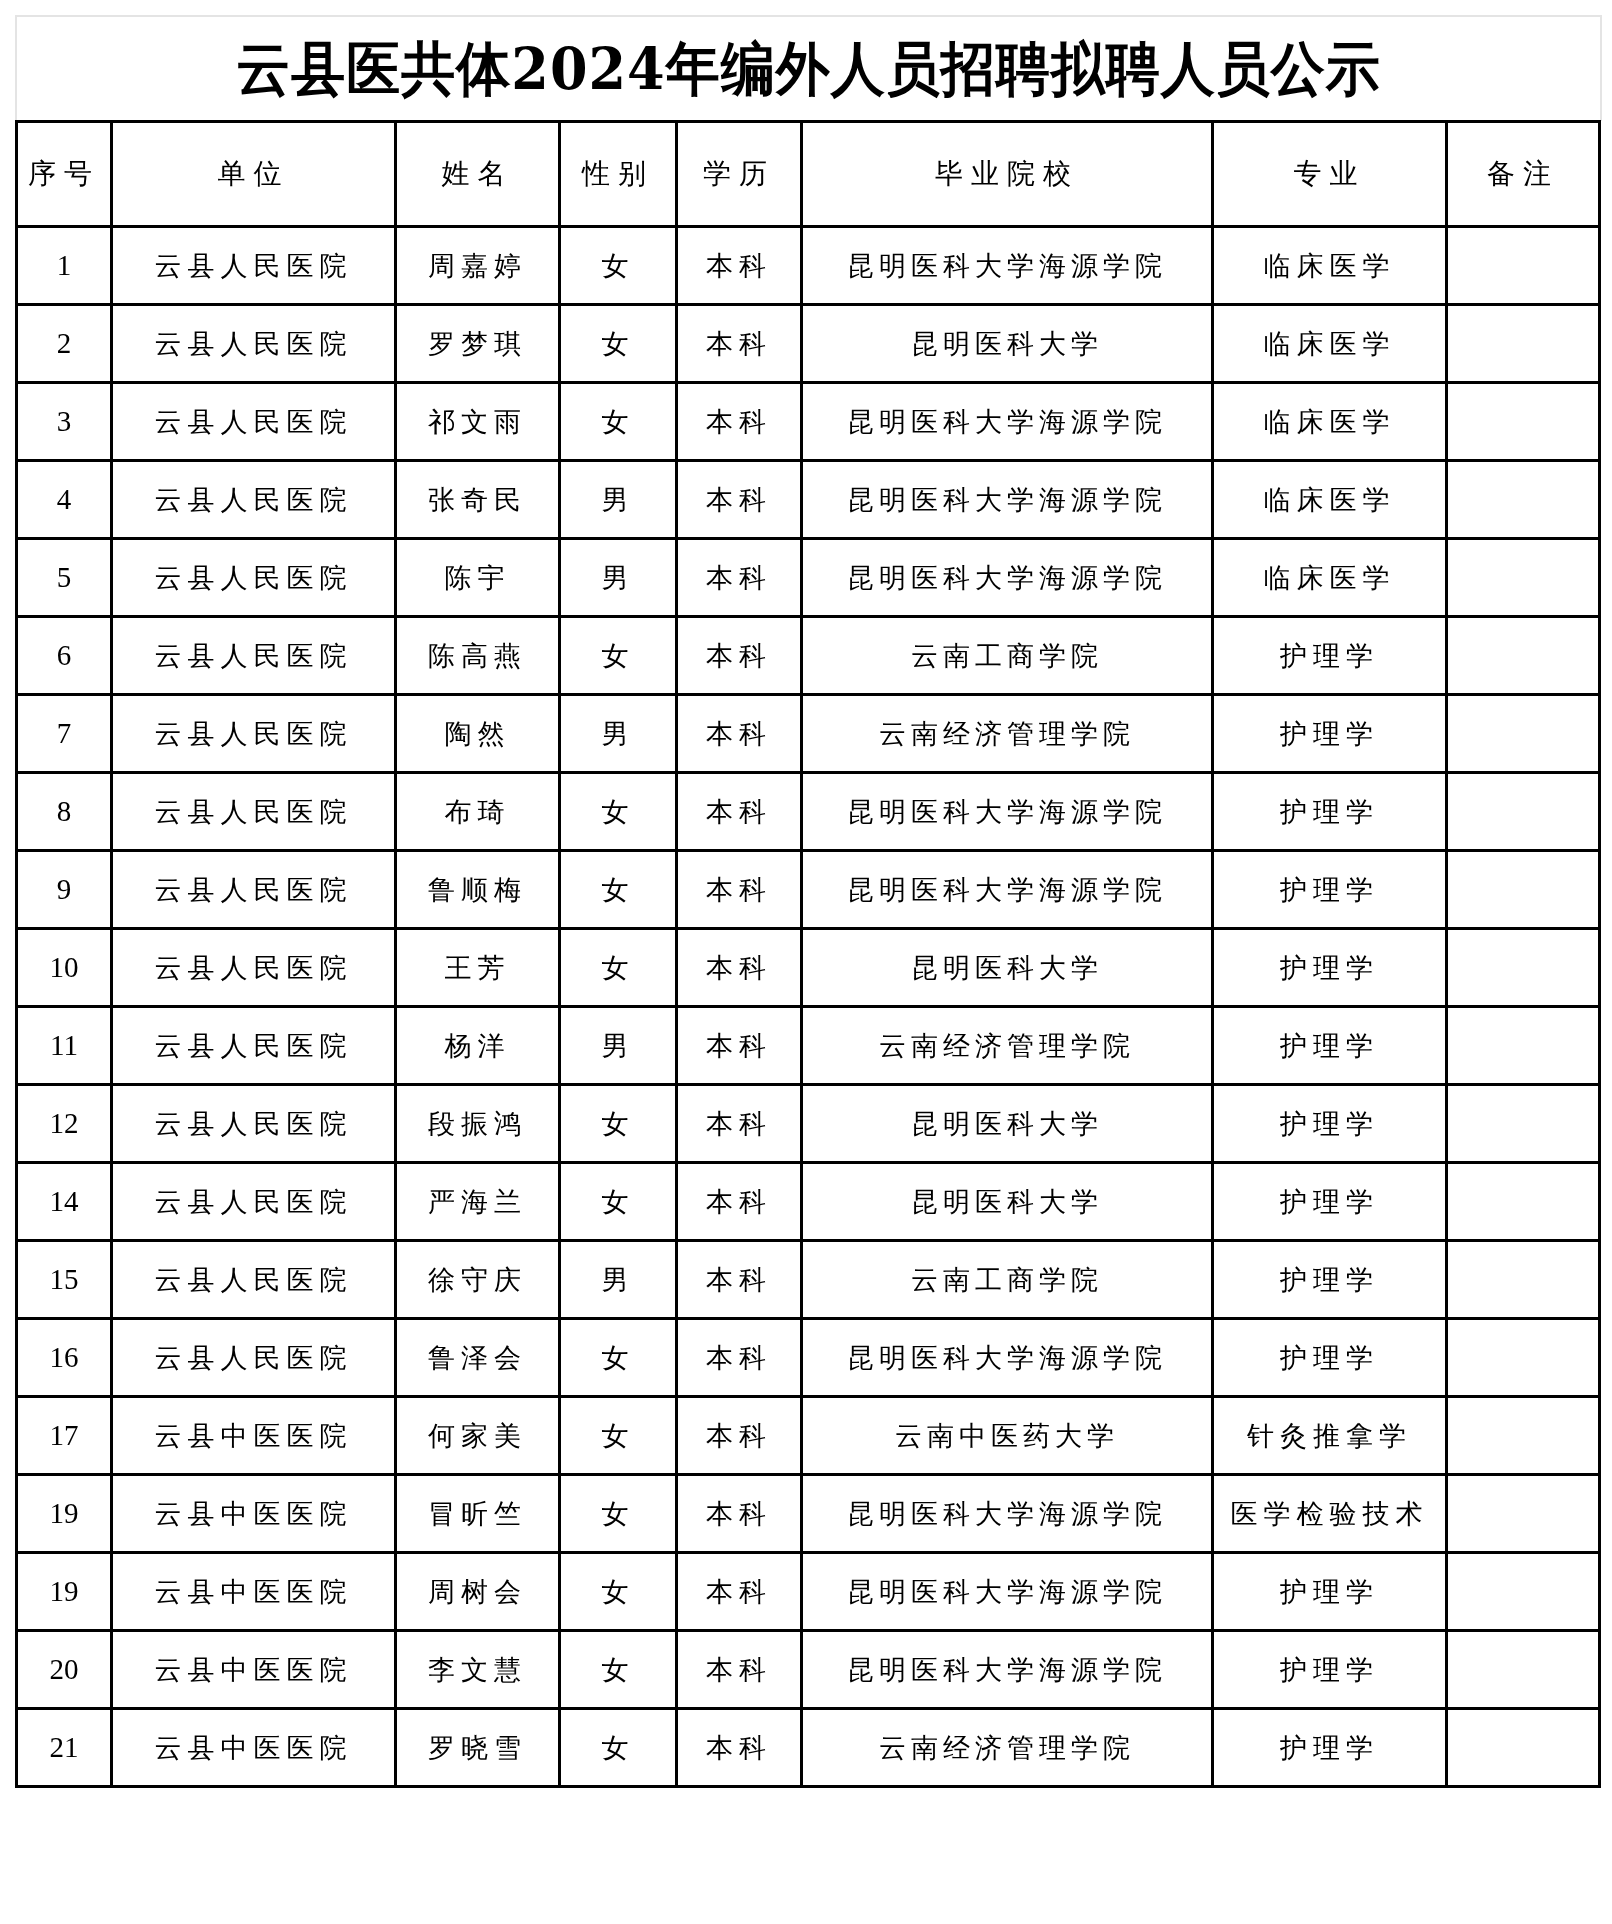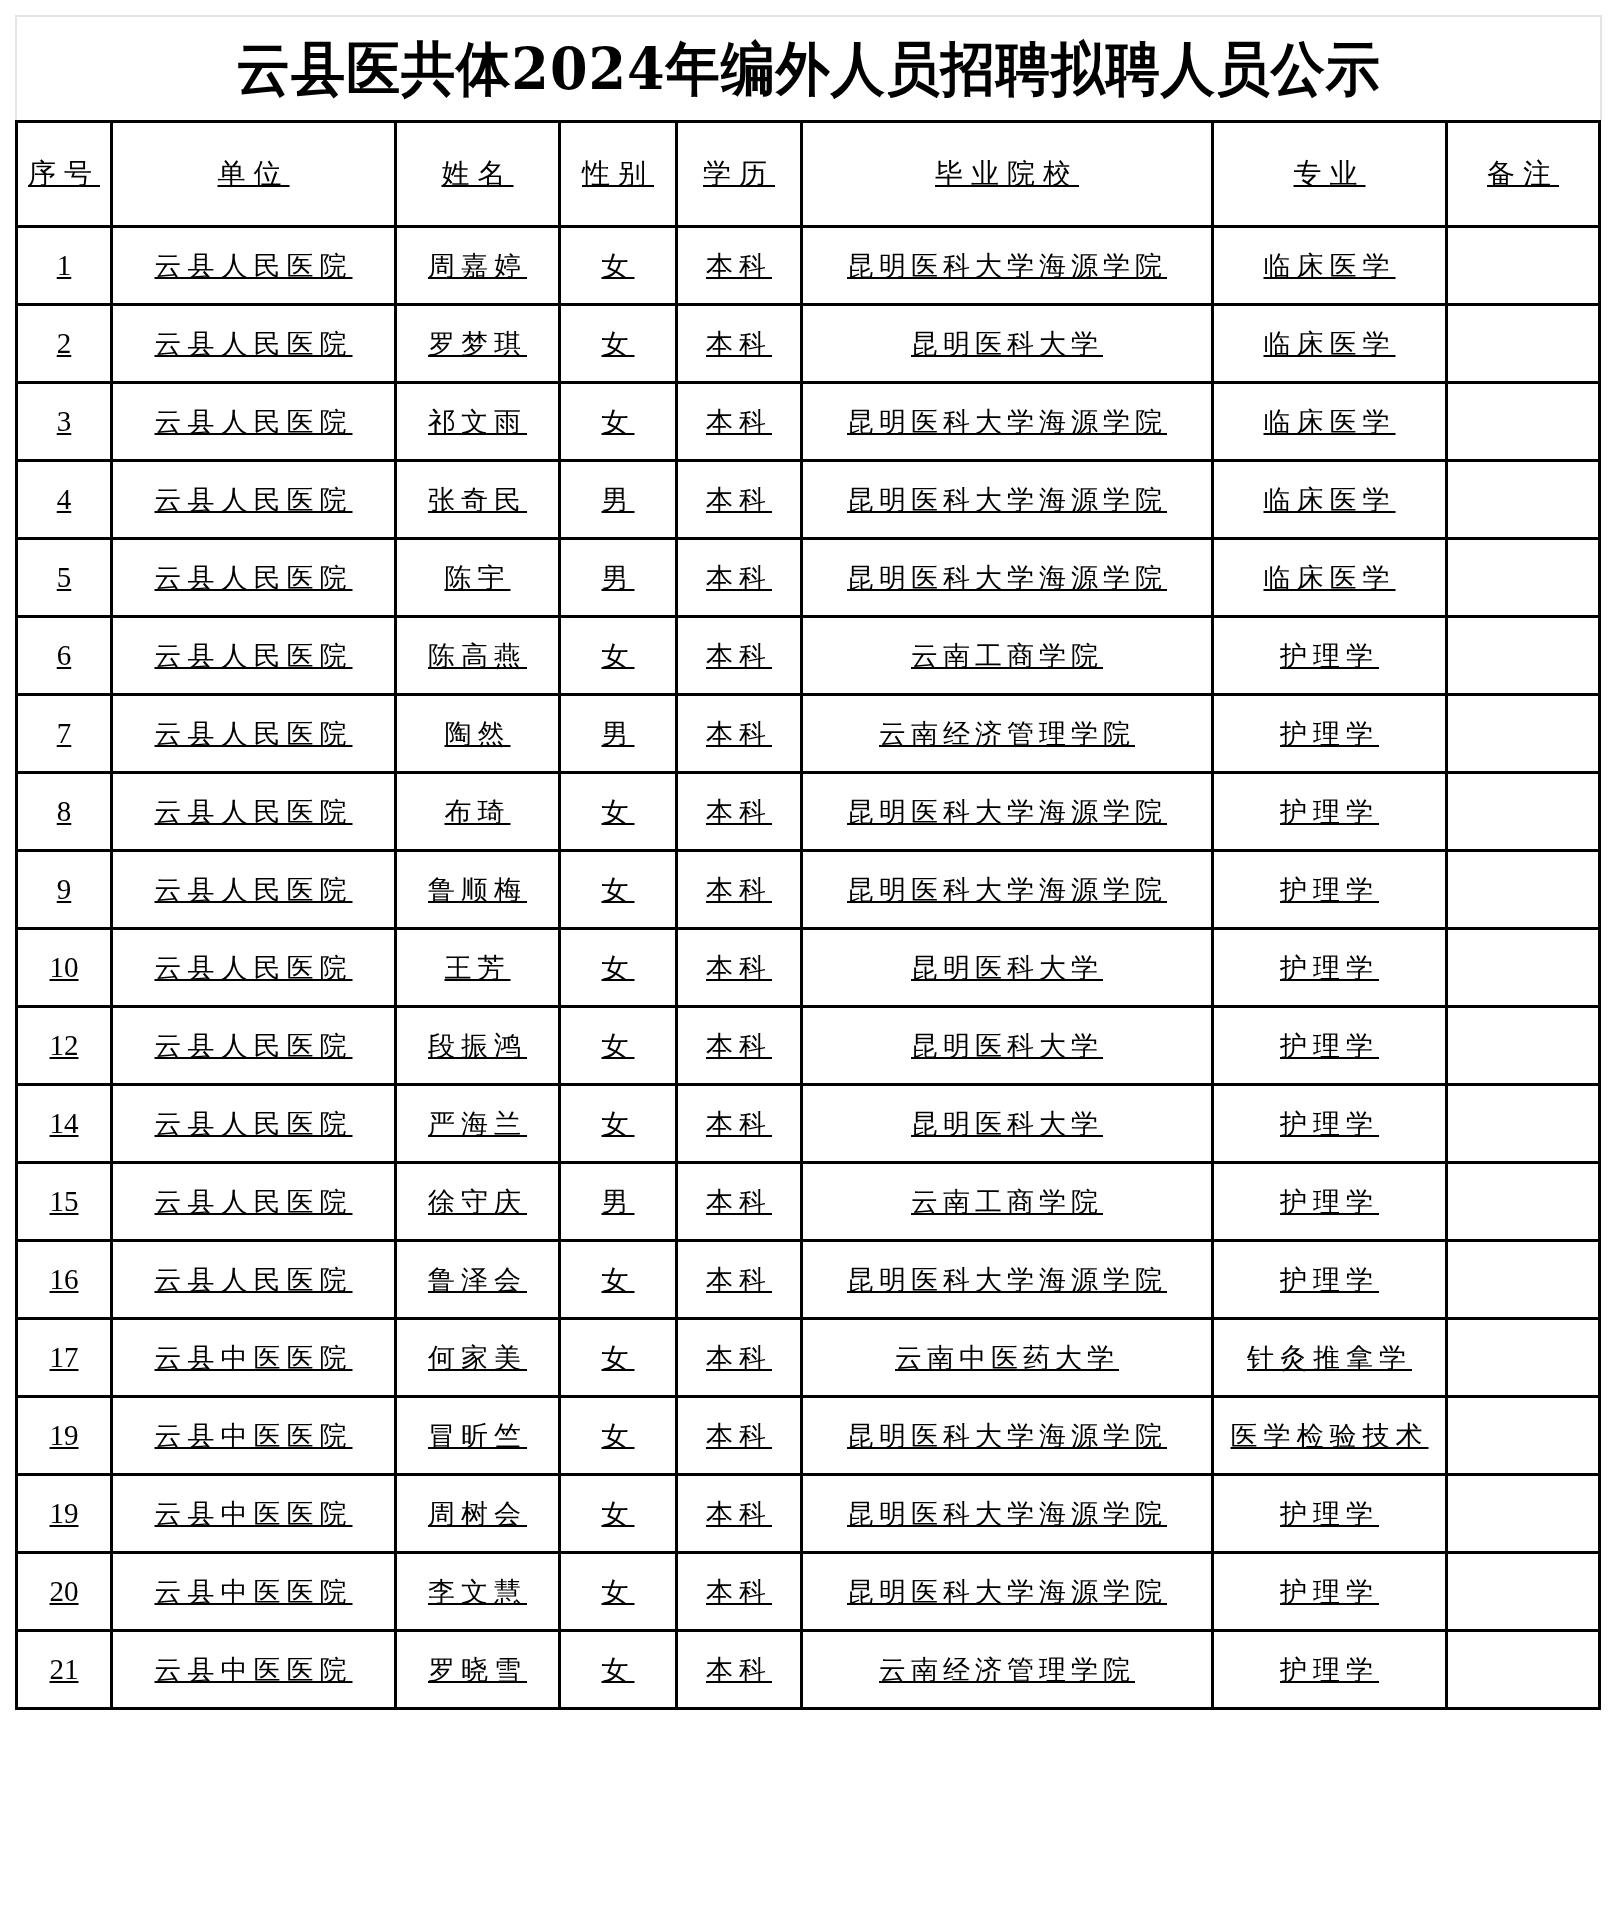--- a/index.html
+++ b/index.html
@@ -33,21 +33,20 @@
       margin-top: 2px;
       transform: scaleY(1.08);
     }
     table.roster {
       position: absolute;
       left: 15px;
       top: 120px;
       width: 1583px;
       border-collapse: collapse;
       table-layout: fixed;
-      text-decoration: underline;
     }
     table.roster th, table.roster td {
       border: 3px solid #000;
       text-align: center;
       vertical-align: middle;
       padding: 0;
       font-weight: normal;
       font-family: "DejaVu Sans", "Liberation Sans", sans-serif;
       font-size: 27px;
       letter-spacing: 6px;
@@ -187,20 +186,30 @@
         <td class="num">10</td>
         <td>云县人民医院</td>
         <td>王芳</td>
         <td>女</td>
         <td>本科</td>
         <td class="school">昆明医科大学</td>
         <td>护理学</td>
         <td></td>
       </tr>
       <tr>
+        <td class="num">11</td>
+        <td>云县人民医院</td>
+        <td>杨洋</td>
+        <td>男</td>
+        <td>本科</td>
+        <td class="school">云南经济管理学院</td>
+        <td>护理学</td>
+        <td></td>
+      </tr>
+      <tr>
         <td class="num">12</td>
         <td>云县人民医院</td>
         <td>段振鸿</td>
         <td>女</td>
         <td>本科</td>
         <td class="school">昆明医科大学</td>
         <td>护理学</td>
         <td></td>
       </tr>
       <tr>

